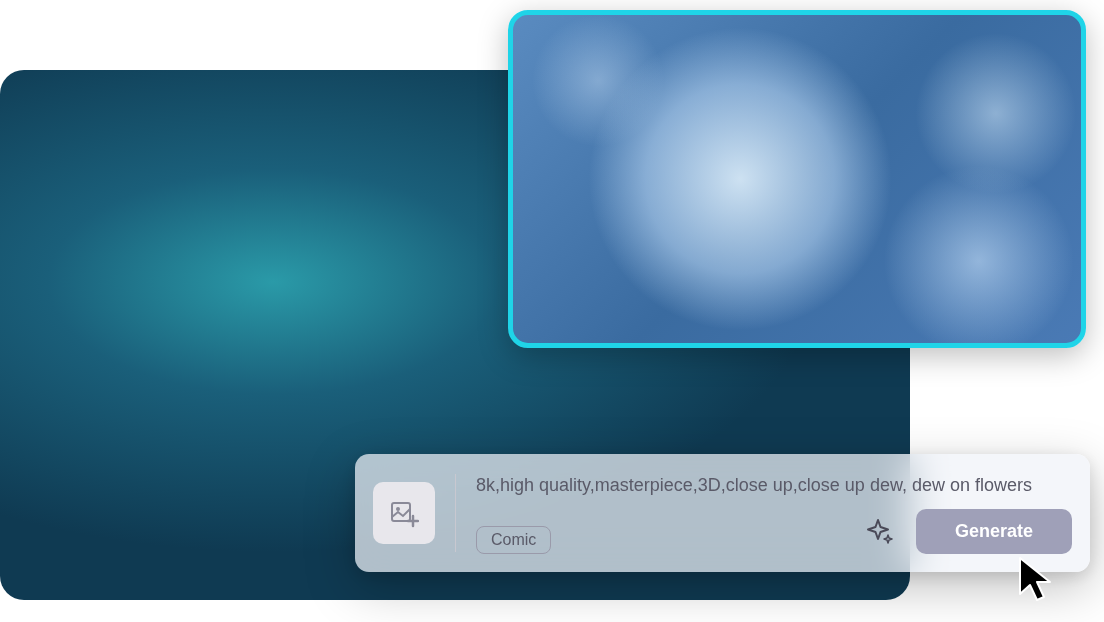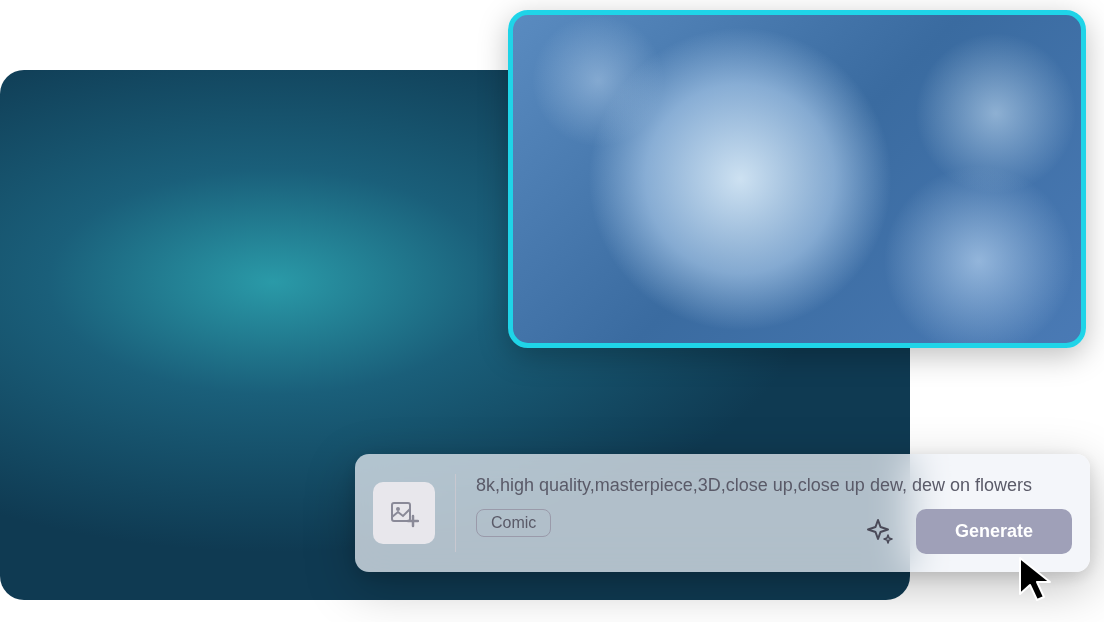--- a/index.html
+++ b/index.html
@@ -81,21 +81,21 @@
       gap: 10px;
     }
     .prompt-text {
       color: #5a5a68;
       font-size: 18px;
       line-height: 1.5;
       font-weight: 400;
     }
     .prompt-row {
       display: flex;
-      align-items: flex-start;
+      align-items: flex-end;
       justify-content: space-between;
     }
     .style-tag {
       display: inline-block;
       padding: 4px 14px;
       border: 1.5px solid #9a9aaa;
       border-radius: 8px;
       color: #5a5a68;
       font-size: 16px;
       font-weight: 400;

